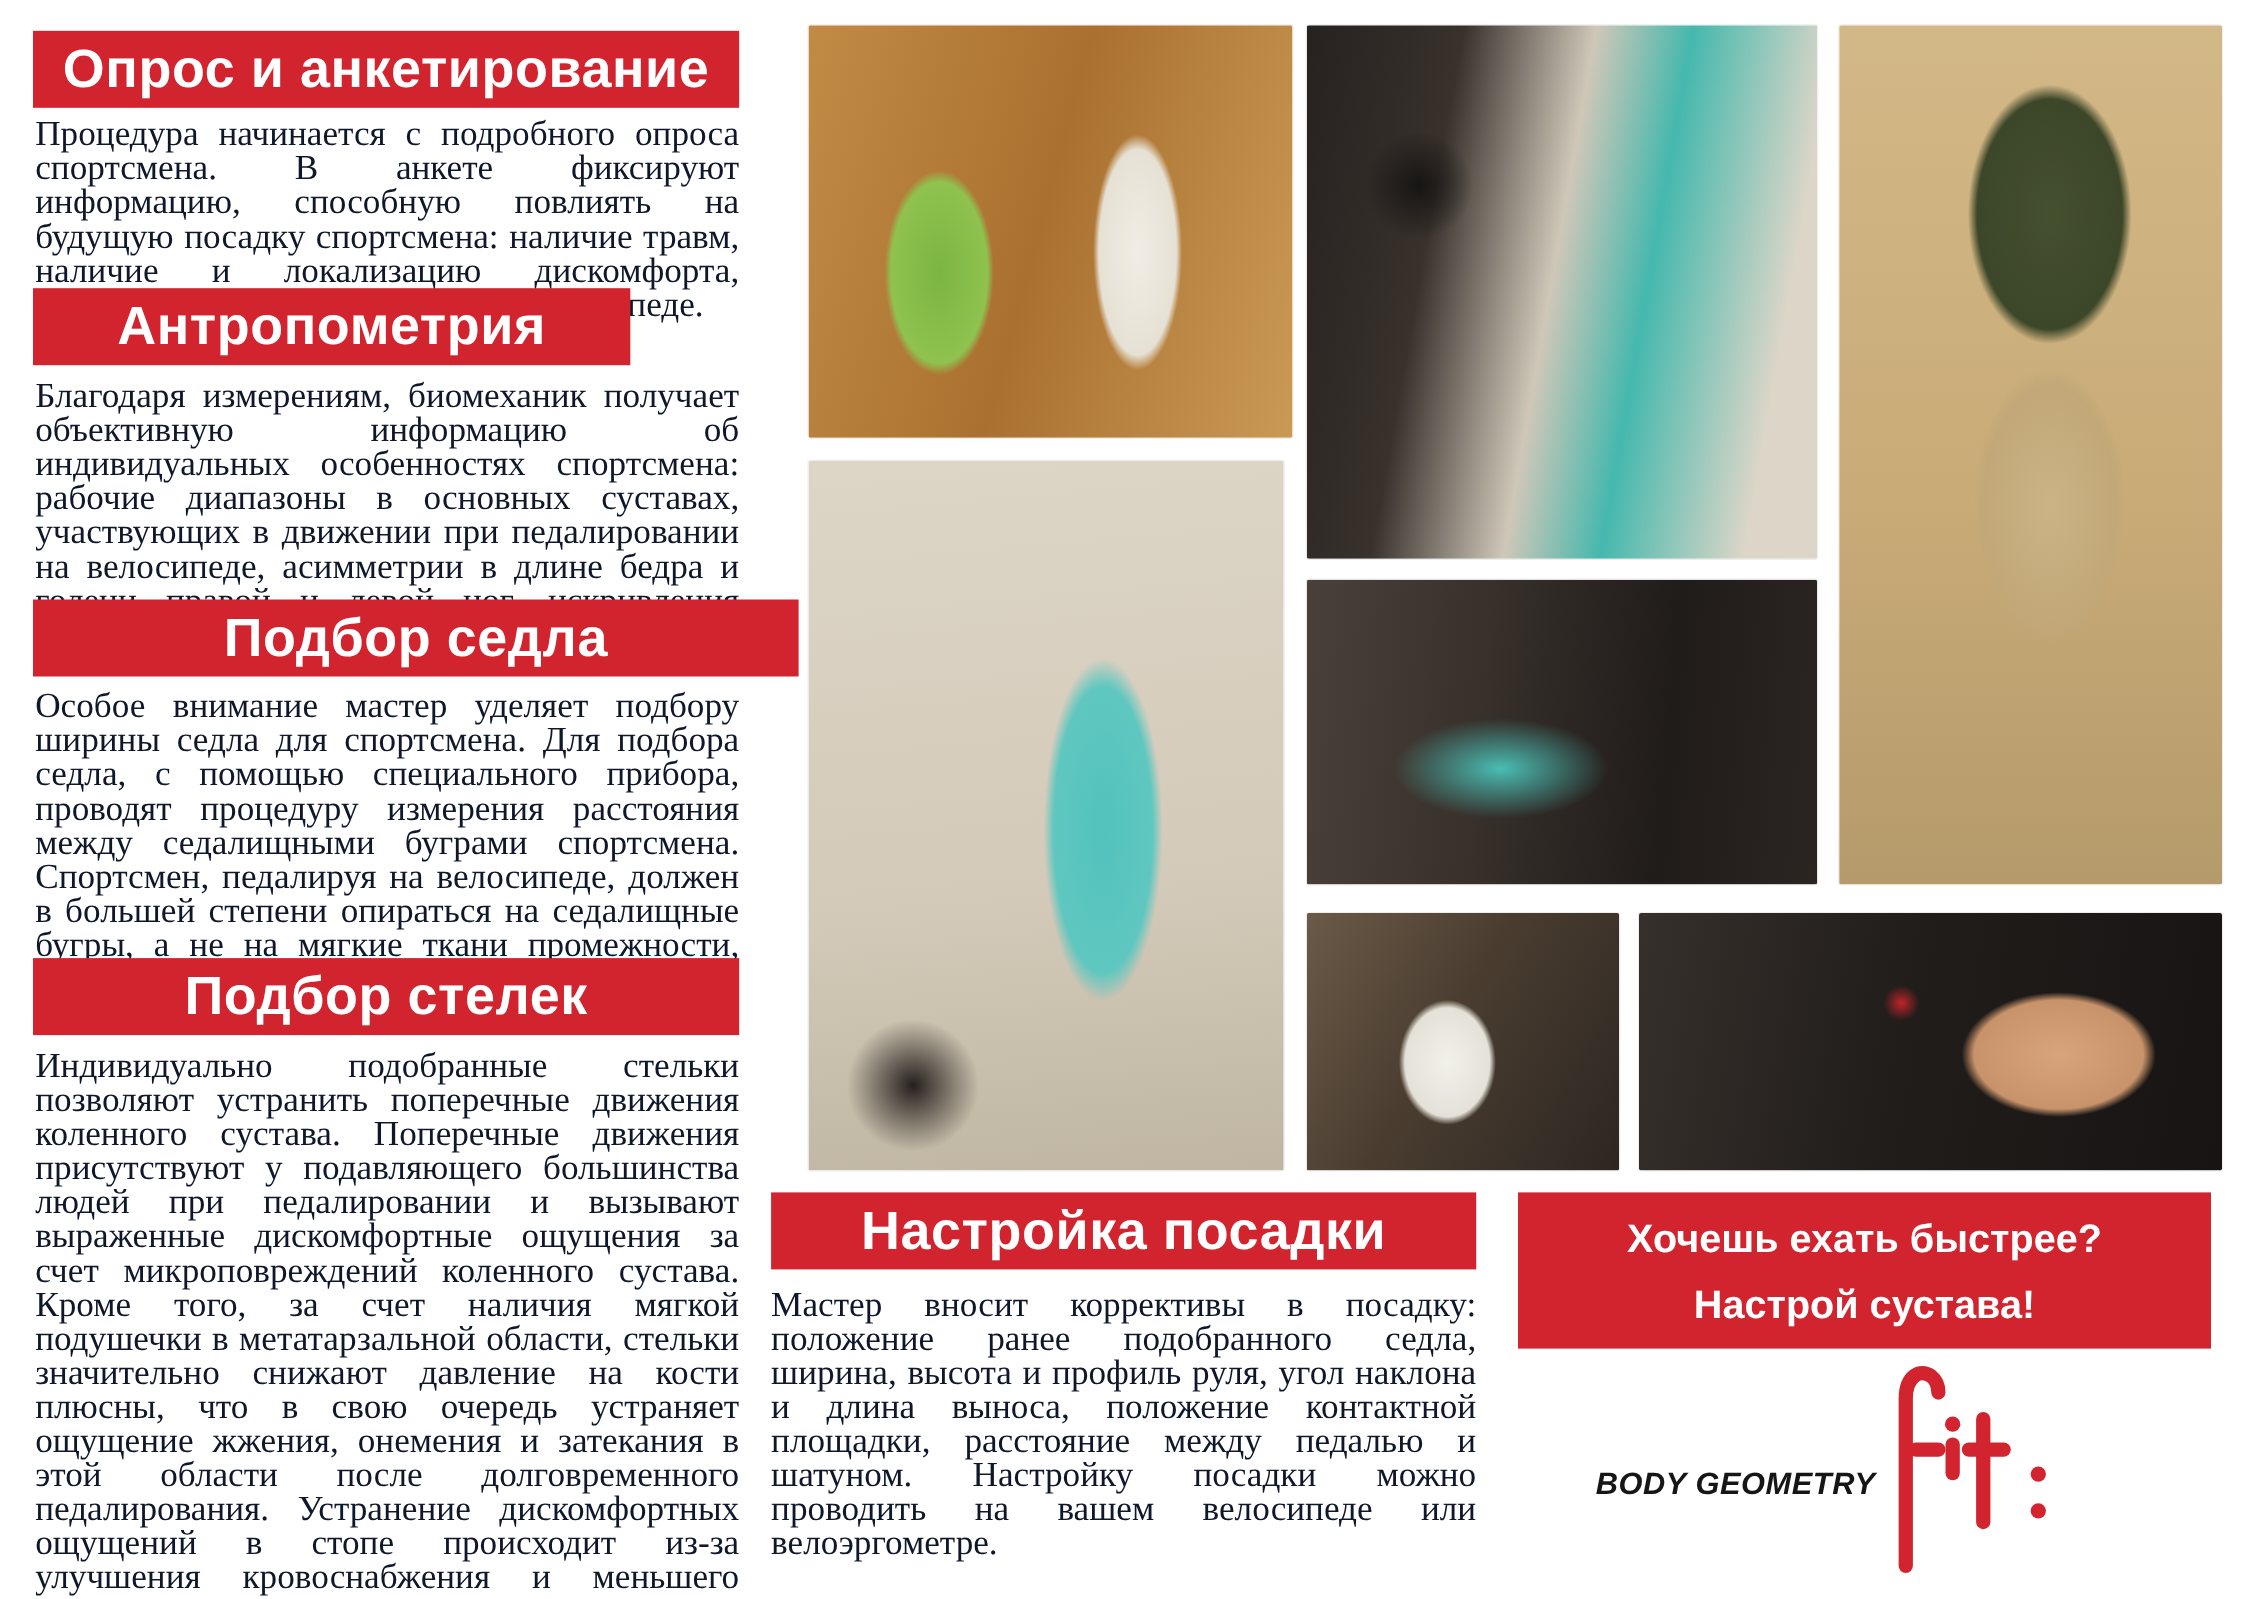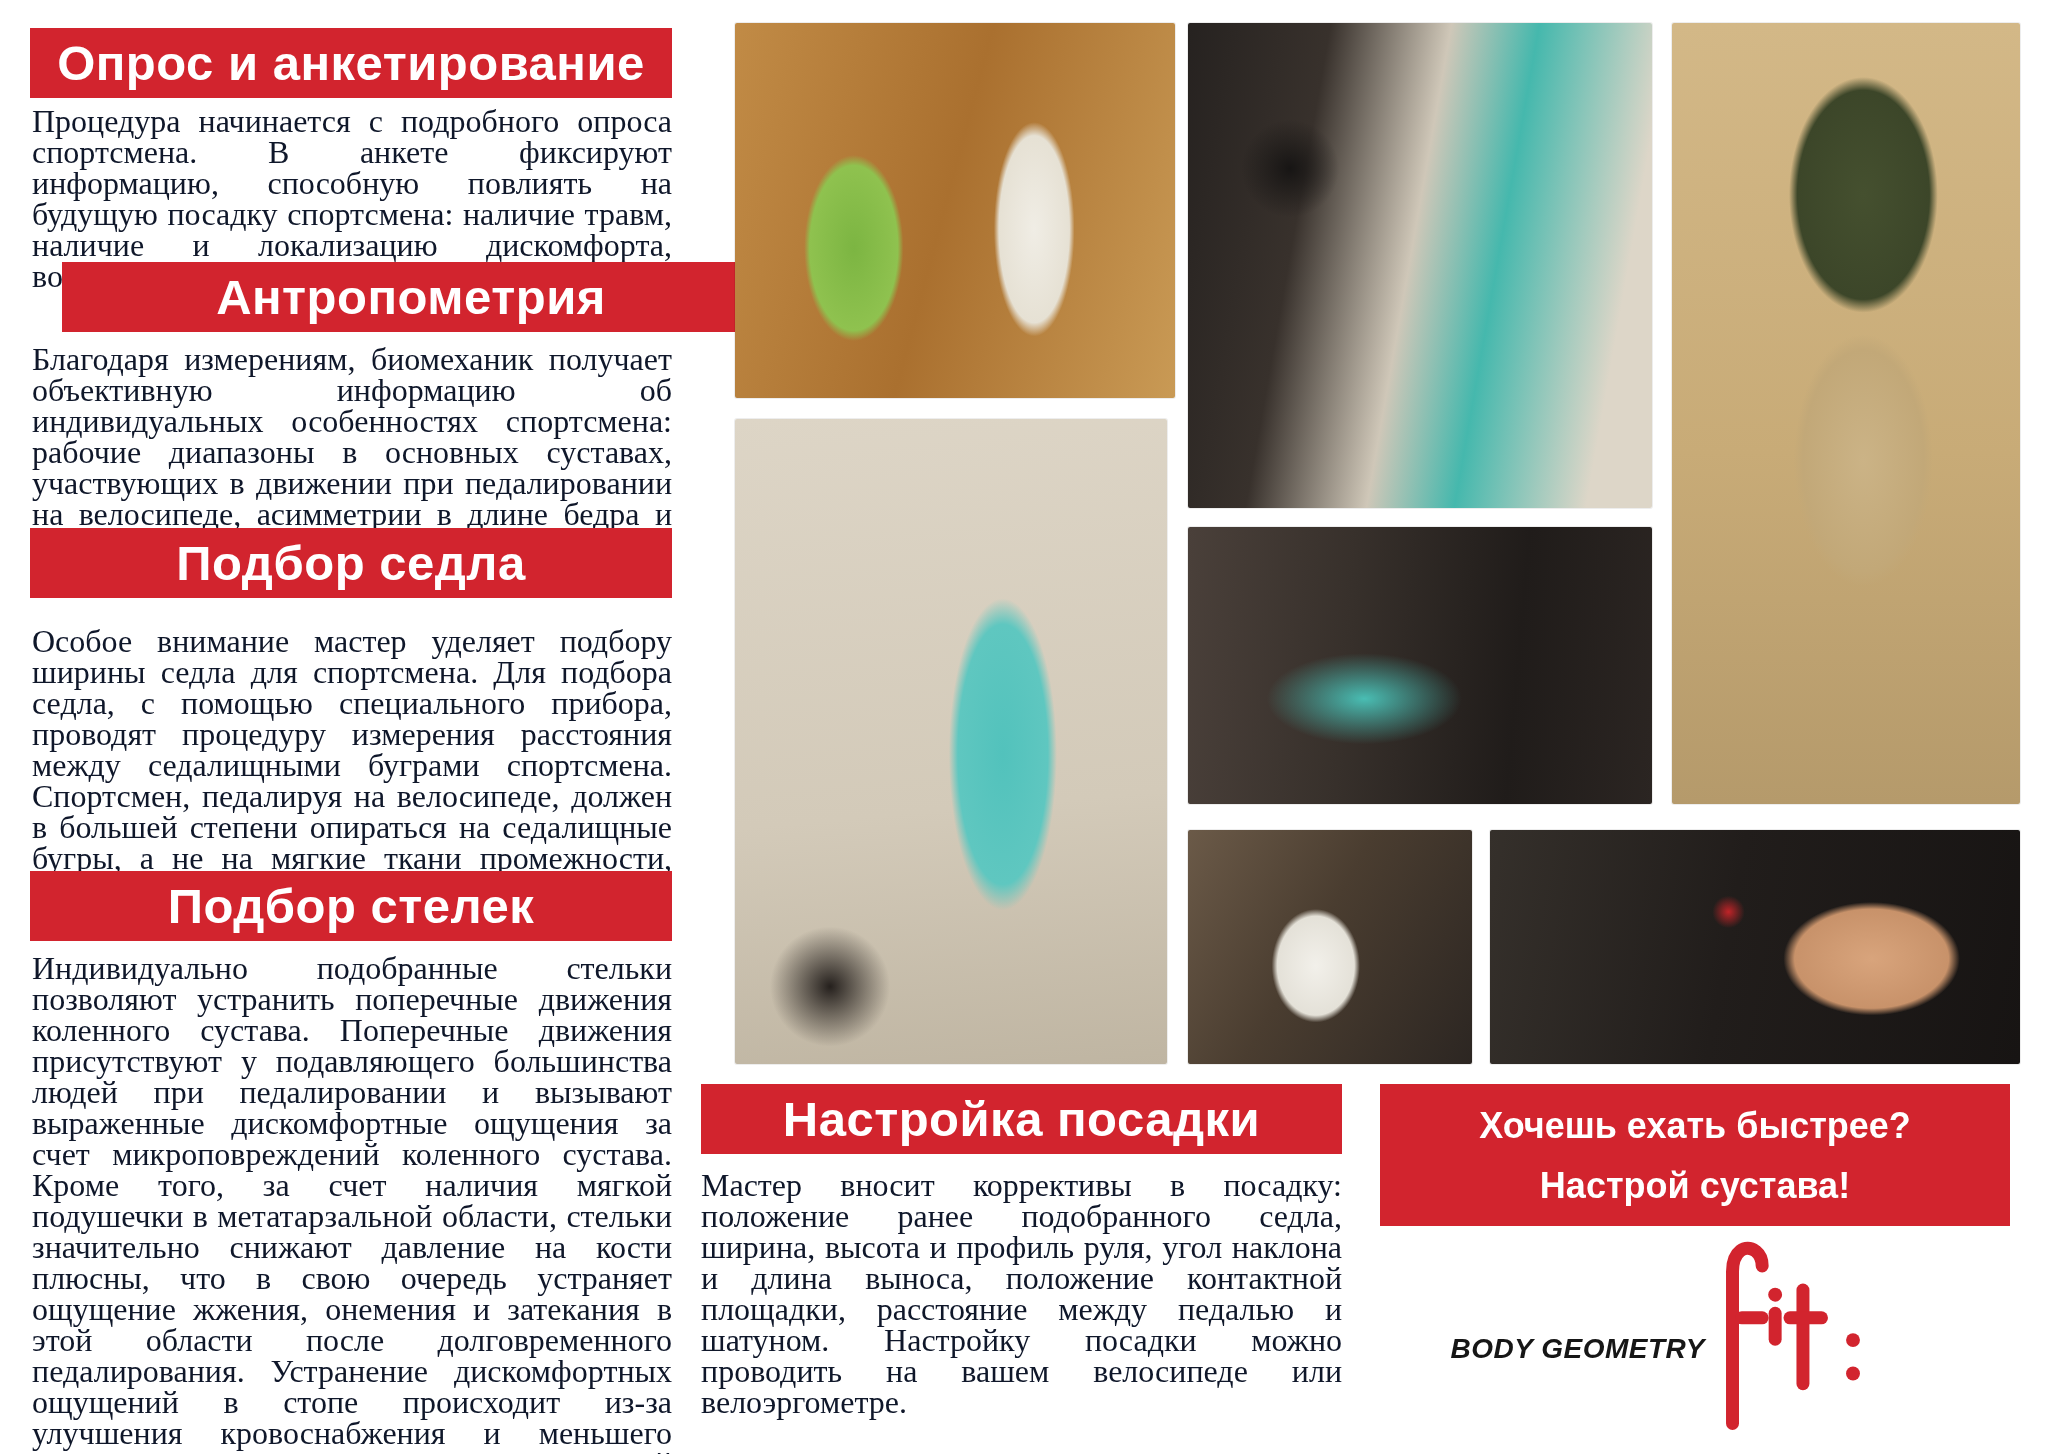--- a/index.html
+++ b/index.html
@@ -82,26 +82,26 @@
 </head>
 <body>
 
 <div class="page">
 
   <div class="banner h1" style="left:30px; top:28px; width:642px;">
     <span>Опрос и анкетирование</span>
   </div>
   <div class="body-text" style="left:32px; top:106px; width:640px;">Процедура начинается с подробного опроса спортсмена. В анкете фиксируют информацию, способную повлиять на будущую посадку спортсмена: наличие травм, наличие и локализацию дискомфорта, возникающего во время езды на велосипеде.</div>
 
-  <div class="banner h1" style="left:30px; top:262px; width:698px;margin-left:32px;">
+  <div class="banner h1" style="left:30px; top:262px; width:543px;">
     <span>Антропометрия</span>
   </div>
   <div class="body-text" style="left:32px; top:344px; width:640px;">Благодаря измерениям, биомеханик получает объективную информацию об индивидуальных особенностях спортсмена: рабочие диапазоны в основных суставах, участвующих в движении при педалировании на велосипеде, асимметрии в длине бедра и голени правой и левой ног, искривления позвоночника.</div>
 
-  <div class="banner h1" style="left:30px; top:528px; width:642px;">
+  <div class="banner h1" style="left:30px; top:545px; width:696px;">
     <span>Подбор седла</span>
   </div>
   <div class="body-text" style="left:32px; top:626px; width:640px;">Особое внимание мастер уделяет подбору ширины седла для спортсмена. Для подбора седла, с помощью специального прибора, проводят процедуру измерения расстояния между седалищными буграми спортсмена. Спортсмен, педалируя на велосипеде, должен в большей степени опираться на седалищные бугры, а не на мягкие ткани промежности, чтобы не придавливать нервные окончания и сосуды.</div>
 
   <div class="banner h1" style="left:30px; top:871px; width:642px;">
     <span>Подбор стелек</span>
   </div>
   <div class="body-text" style="left:32px; top:953px; width:640px;">Индивидуально подобранные стельки позволяют устранить поперечные движения коленного сустава. Поперечные движения присутствуют у подавляющего большинства людей при педалировании и вызывают выраженные дискомфортные ощущения за счет микроповреждений коленного сустава. Кроме того, за счет наличия мягкой подушечки в метатарзальной области, стельки значительно снижают давление на кости плюсны, что в свою очередь устраняет ощущение жжения, онемения и затекания в этой области после долговременного педалирования. Устранение дискомфортных ощущений в стопе происходит из-за улучшения кровоснабжения и меньшего сдавливания нервов,  проходящих в этой области.</div>
 
   <div class="photo" id="ph-insoles" style="left:735px; top:23px; width:440px; height:375px;" title="Стельки Body Geometry (зелёная стелька) и ноги в белых носках на деревянном полу"></div>

